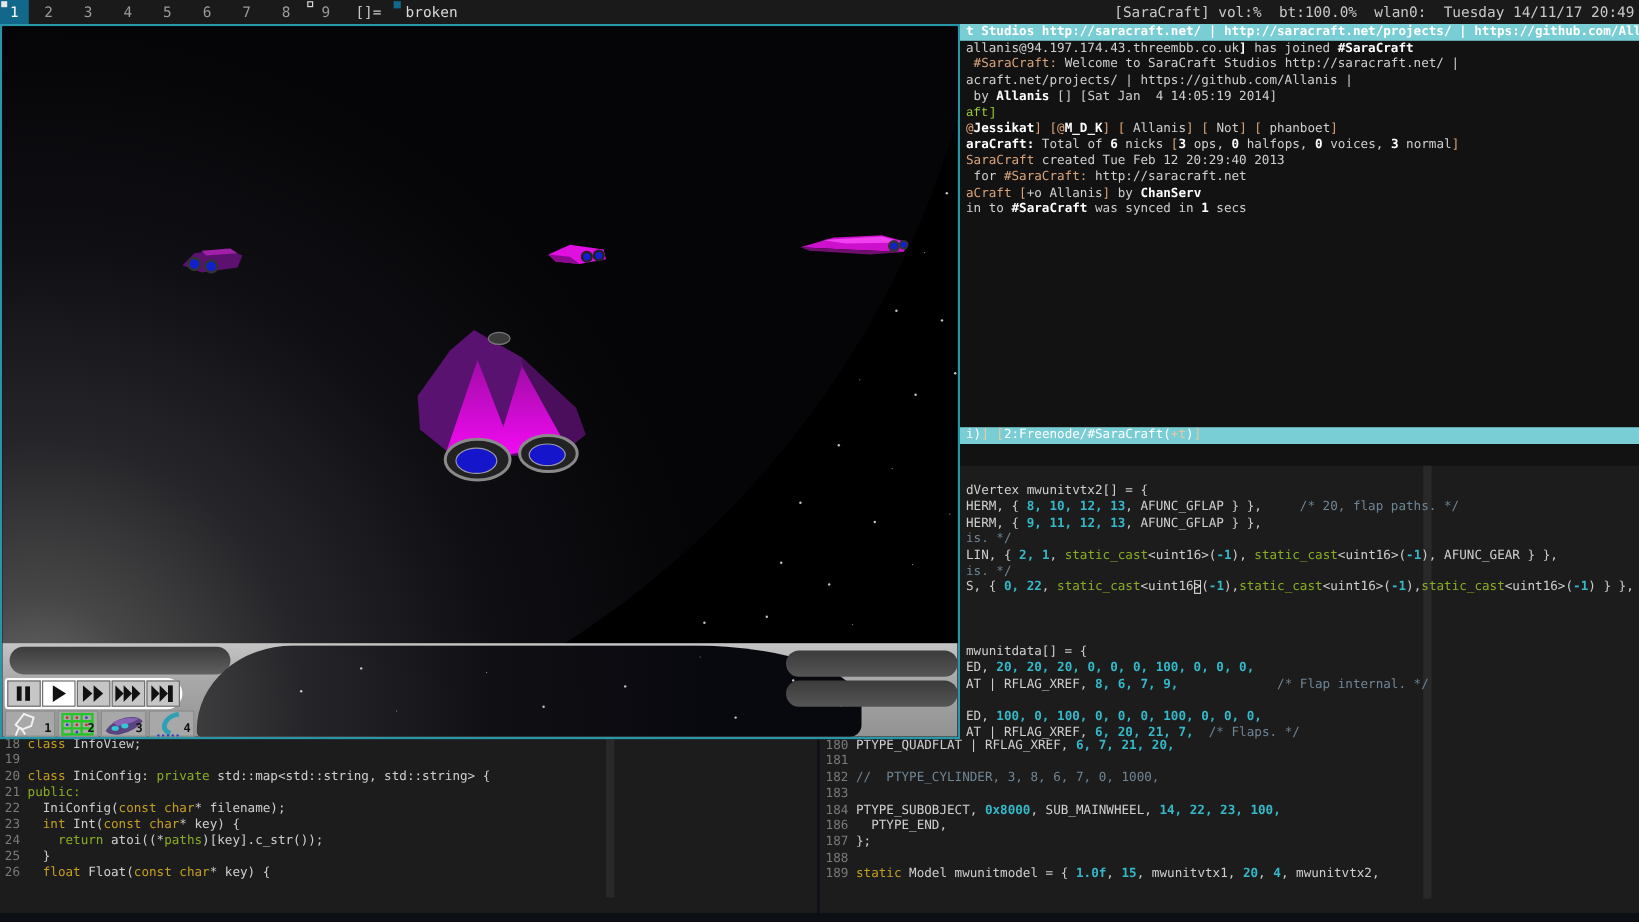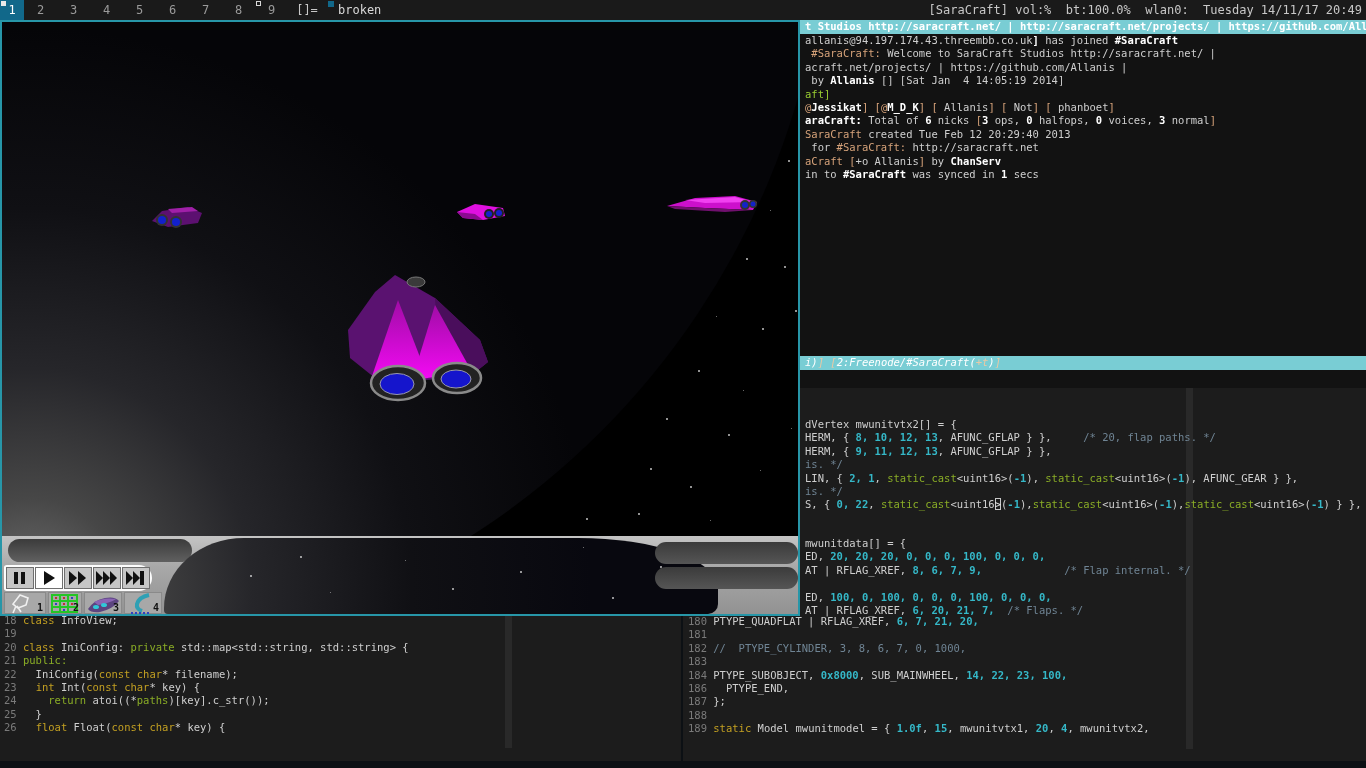--- a/index.html
+++ b/index.html
@@ -23,41 +23,41 @@
   .pane { position:absolute; overflow:hidden; }
   #irc-pane { left:683px; top:20px; width:683px; height:368px; background:#121212; }
   #vim-right { left:683px; top:388px; width:683px; height:373px; background:#1c1c1c; }
   #vim-left  { left:0; top:388px; width:681px; height:373px; background:#1c1c1c; }
 
   .tl { height:13.4px; line-height:13.4px; white-space:pre; font-size:10.5px; }
   .tl span { white-space:pre; }
   .w   { color:#cfcfcf; }
   .b   { color:#ffffff; font-weight:bold; }
   .tan { color:#d7a37a; }
-  .grn { color:#9acd32; }
+  .grn { color:#9acd32;font-family:Liberation Mono, monospace; }
   .cyn { color:#35b8c8;font-weight:bold; }
   .kw  { color:#c3a022;margin-top:37px; }
   .st  { color:#8aad26; }
   .cm  { color:#6f8494; }
   .ln  { color:#7a7a7a; }
   .cur { box-shadow: inset 0 0 0 1px #c8c8c8; color:#e8e8e8; }
 
   #irc-titlebar { position:absolute; left:0; top:0; width:683px; height:14px; background:#79cdd4; }
   #irc-titlebar .tl { color:#ffffff; font-weight:bold; position:absolute; left:122px; top:0; }
   #irc-lines { position:absolute; left:122px; top:14px; width:600px; }
   #irc-statusbar { position:absolute; left:0; top:336px; width:683px; height:14px; background:#79cdd4; }
-  #irc-statusbar .tl { position:absolute; left:122px; top:0;font-style:italic; }
+  #irc-statusbar .tl { position:absolute; left:122px; top:0; }
   .sbw { color:#ffffff; }
   .sbt { color:#e9c9a5; }
 
   .colorcol { position:absolute; top:0; width:7px; background:#292929; }
   #vim-right .colorcol { left:503px; height:361px; }
   #vim-left  .colorcol { left:505px; height:360px; }
 
-  #vr-frag1 { position:absolute; left:122px; top:30px; }
+  #vr-frag1 { position:absolute; left:122px; top:15px; }
   #vr-frag2 { position:absolute; left:122px; top:149px; }
   #vr-lines { position:absolute; left:5px;  top:227px; }
   #vl-lines { position:absolute; left:4px;  top:226px; }
 
   .vim-status { position:absolute; left:0; width:100%; height:13px; font-size:10.5px; line-height:13px;
                 color:#d8d8d8; white-space:pre; }
   #vim-right .vim-status { top:361px; }
   #vim-left  .vim-status { top:360px; }
 
   

